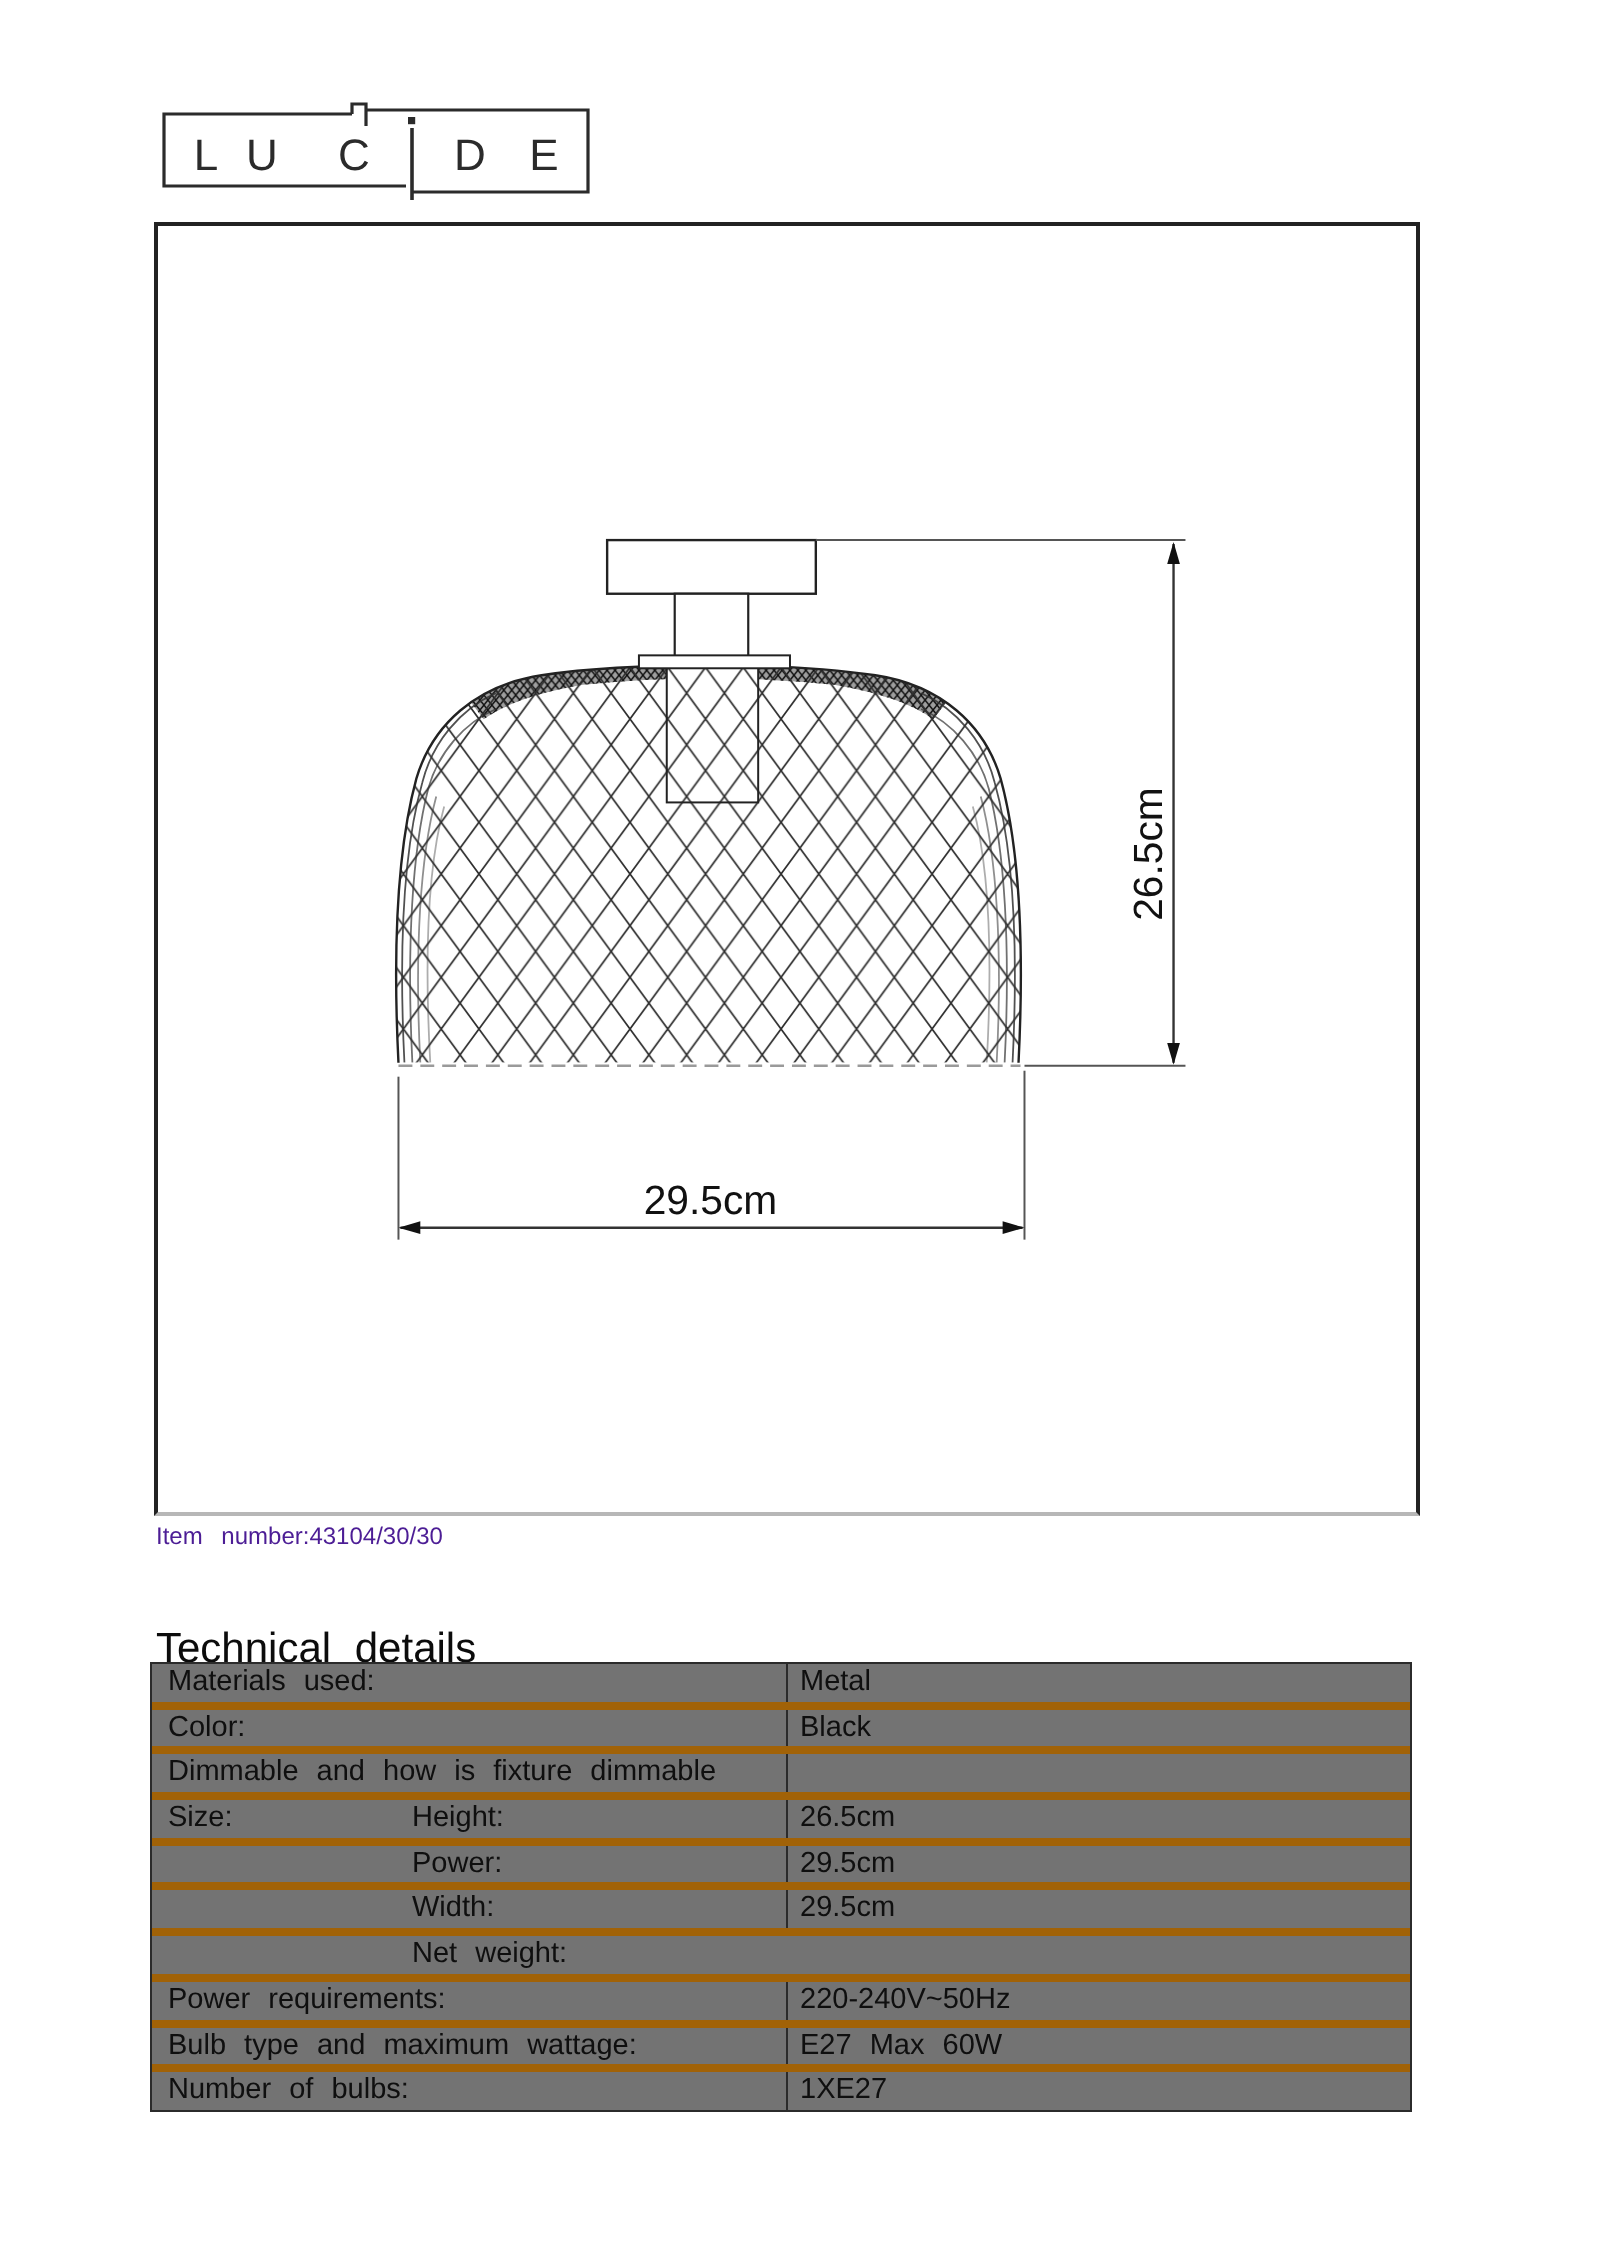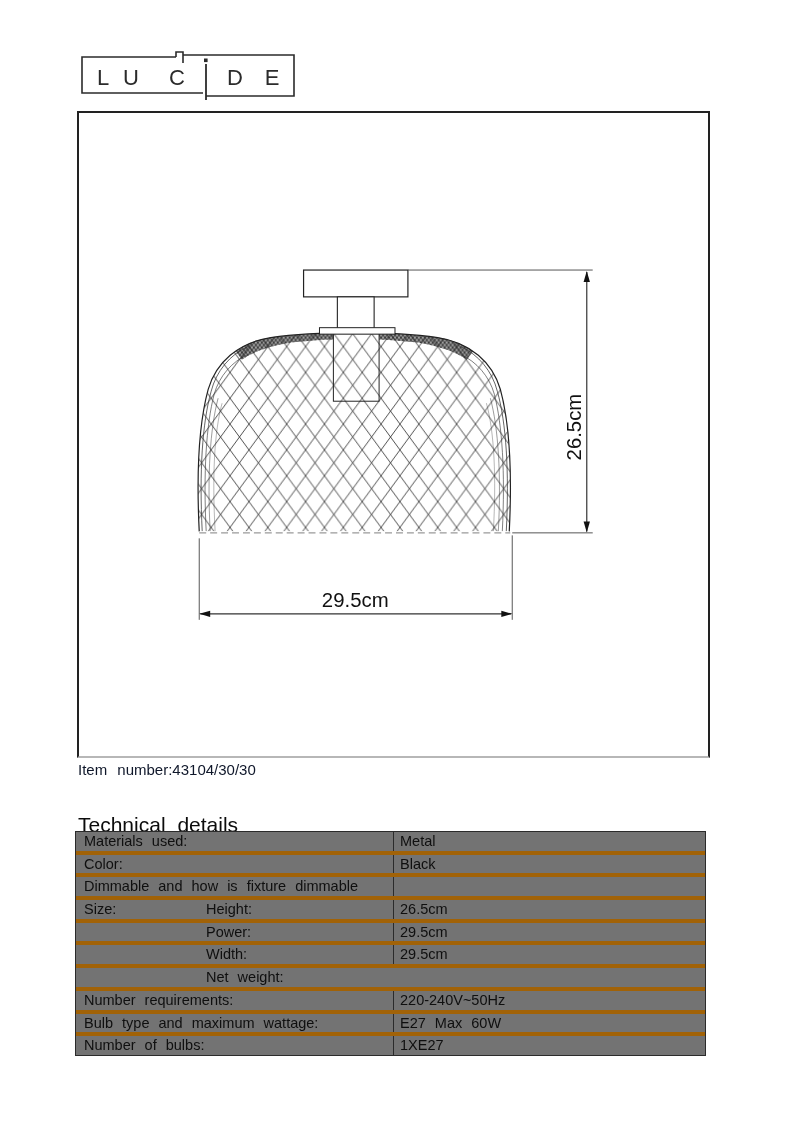--- a/index.html
+++ b/index.html
@@ -12,21 +12,21 @@
   #logo text{font-family:"Liberation Sans",sans-serif;font-size:22px;fill:#2b2b2b;letter-spacing:0;}
   
   #frame{
     position:absolute;left:77px;top:111px;width:633px;height:647px;
     box-sizing:border-box;border:2px solid #222;border-bottom-color:#b7b7b7;background:#fff;
   }
   #frame svg{display:block;width:100%;height:100%;}
   .dim-text{font-family:"Liberation Sans",sans-serif;font-size:20.5px;fill:#111;}
   
   #item-number{
-    position:absolute;left:78px;top:761px;font-size:15px;word-spacing:6px;color:#0f172a;
+    position:absolute;left:78px;top:761px;font-size:12px;word-spacing:6px;color:#4c1d95;
   }
   #tech-heading{
     position:absolute;left:78px;top:813px;font-size:21px;word-spacing:6px;color:#0c0c0c;
   }
   
   #tech-table{
     position:absolute;left:75px;top:831px;width:631px;
     box-sizing:border-box;border:1.5px solid #2b2b2b;background:#737373;
     font-size:14.5px;word-spacing:5px;
   }
@@ -154,21 +154,21 @@
     <div class="td-r">29.5cm</div>
   </div>
   <div class="tr">
     <div class="td-l"><span></span><span class="sub">Width:</span></div>
     <div class="td-r">29.5cm</div>
   </div>
   <div class="tr">
     <div class="td-l"><span></span><span class="sub">Net weight:</span></div>
   </div>
   <div class="tr">
-    <div class="td-l"><span>Number requirements:</span></div>
+    <div class="td-l"><span>Power requirements:</span></div>
     <div class="td-r">220-240V~50Hz</div>
   </div>
   <div class="tr">
     <div class="td-l"><span>Bulb type and maximum wattage:</span></div>
     <div class="td-r">E27 Max 60W</div>
   </div>
   <div class="tr">
     <div class="td-l"><span>Number of bulbs:</span></div>
     <div class="td-r">1XE27</div>
   </div>

